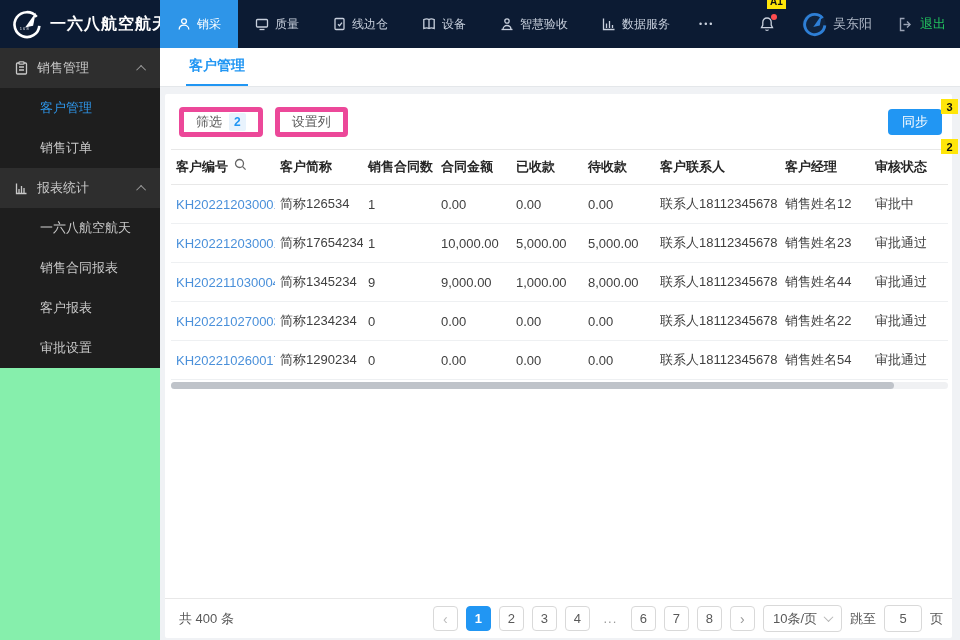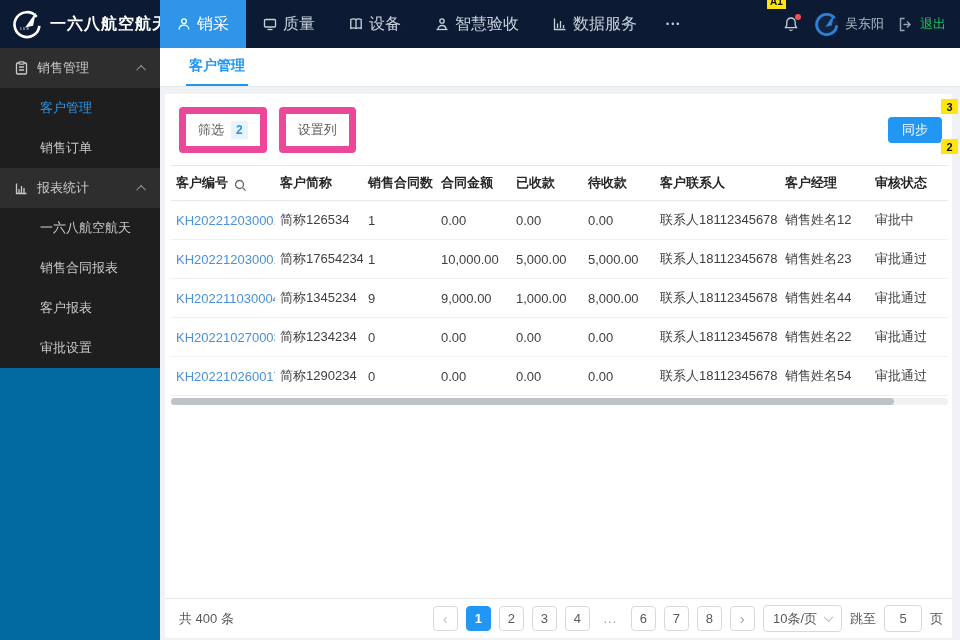--- a/index.html
+++ b/index.html
@@ -5,60 +5,60 @@
   * { box-sizing: border-box; margin: 0; padding: 0; }
   html,body { width:960px; height:640px; }
   body { font-family:"Liberation Sans","DejaVu Sans",sans-serif; font-size:13px; }
   .page { position:relative; width:960px; height:640px; background:#f0f2f5; overflow:hidden; display:flex; flex-direction:column; }
 
   
   .topbar { position:relative; height:48px; background:#0c1b33; display:flex; align-items:stretch; flex-shrink:0; color:#c8d0dd; }
   .brand { width:160px; display:flex; align-items:center; gap:8px; padding-left:10px; flex-shrink:0; }
   .brand-title { color:#fff; font-size:16px; font-weight:700; letter-spacing:1px; white-space:nowrap; }
   .topnav { display:flex; align-items:stretch; }
-  .nav-item { display:flex; align-items:center; gap:6px; padding:0 17px; font-size:16px; color:#c8d0dd; cursor:pointer; white-space:nowrap; }
+  .nav-item { display:flex; align-items:center; gap:6px; padding:0 17px; font-size:12px; color:#c8d0dd; cursor:pointer; white-space:nowrap; }
   .nav-item.active { background:#2e95e8; color:#fff; }
   .nav-item svg { flex-shrink:0; }
   .nav-more { padding:0 12px; display:flex; align-items:center; font-size:9px; letter-spacing:2px; color:#c8d0dd; cursor:pointer; }
-  .nav-right { margin-left:auto; display:flex; align-items:center; gap:14px; padding-right:14px; }
+  .nav-right { margin-left:auto; display:flex; align-items:center; gap:26px; padding-right:14px; }
   .bell-wrap { position:relative; display:flex; cursor:pointer; }
   .bell-dot { position:absolute; right:-2px; top:-2px; width:6px; height:6px; border-radius:50%; background:#ff4d4f; }
   .ai-marker { position:absolute; left:767px; top:-6px; height:15px; padding:2px 3px 0; background:#ffe60a; color:#111; font-size:10px; font-weight:700; line-height:12px; }
   .user-wrap { display:flex; align-items:center; gap:6px; cursor:pointer; }
   .user-name { color:#aeb7c6; }
   .logout-wrap { display:flex; align-items:center; gap:6px; cursor:pointer; color:#22c55e; }
 
   
   .body { flex:1; display:flex; min-height:0; }
-  .sidebar { width:160px; background:#0369a1; flex-shrink:0; color:#c9c9c9; }
+  .sidebar { width:160px; background:#86efac; flex-shrink:0; color:#c9c9c9; }
   .side-group { height:40px; background:#2e2e2e; display:flex; align-items:center; gap:9px; padding:0 14px 0 15px; cursor:pointer; }
   .side-item { height:40px; display:flex; align-items:center; padding-left:40px; background:#1e1e1e; cursor:pointer; }
   .side-item.active { color:#2e95e8; }
   .chev-up { margin-left:auto; width:7px; height:7px; border-left:1.5px solid #9a9a9a; border-top:1.5px solid #9a9a9a; transform:rotate(45deg) translateY(2px); }
 
   .main { flex:1; display:flex; flex-direction:column; min-width:0; }
   .tabbar { height:39px; background:#fff; border-bottom:1px solid #e4e7ea; display:flex; align-items:flex-end; padding-left:26px; flex-shrink:0; }
   .tab { color:#2196f3; font-size:14px; font-weight:600; padding:0 3px 9px; border-bottom:2px solid #2196f3; cursor:pointer; }
   .content-wrap { flex:1; padding:7px 8px 2px 5px; min-height:0; }
   .card { position:relative; background:#fff; height:100%; display:flex; flex-direction:column; border-radius:2px; }
 
   
   .toolbar { display:flex; align-items:center; padding:13px 10px 12px 14px; flex-shrink:0; }
-  .btn { height:24px; padding:16px 12px; border:7px solid #ec4899; border-radius:4px; background:#fff; color:#595959; font-size:13px; display:inline-flex; align-items:center; gap:7px; cursor:pointer; }
+  .btn { height:24px; padding:10px 12px; border:5px solid #ec4899; border-radius:4px; background:#fff; color:#595959; font-size:13px; display:inline-flex; align-items:center; gap:7px; cursor:pointer; }
   .btn + .btn { margin-left:12px; }
   .count-badge { background:#e8f3fd; color:#2196f3; font-size:12px; padding:0 5px; height:18px; line-height:18px; border-radius:2px; font-weight:600; }
   .btn-sync { margin-left:auto; height:26px; padding:0 14px; background:#2196f3; border:none; border-radius:4px; color:#fff; font-size:13px; cursor:pointer; }
   .marker { position:absolute; right:-6px; width:17px; height:15px; background:#ffe60a; color:#111; font-size:11px; font-weight:700; display:flex; align-items:center; justify-content:center; }
   .marker-top { top:5px; }
   .marker-bottom { top:45px; }
 
   
   table { border-collapse:collapse; table-layout:fixed; margin:0 4px 0 6px; width:777px; flex-shrink:0; }
   th { text-align:left; font-size:13px; font-weight:700; color:#262626; padding:8px 4px 8px 5px; border-top:1px solid #e8e8e8; border-bottom:1px solid #e8e8e8; white-space:nowrap; overflow:hidden; }
-  th .th-inner { display:flex; align-items:flex-end; gap:6px; }
+  th .th-inner { display:flex; align-items:flex-start; gap:6px; }
   td { font-size:13px; color:#404040; padding:10px 4px 10px 5px; border-bottom:1px solid #eef0f2; white-space:nowrap; overflow:hidden; }
   td.link { color:#4a90da; cursor:pointer; }
   .hscroll { margin:2px 4px 0 6px; height:7px; background:#f0f1f3; border-radius:4px; flex-shrink:0; }
   .hscroll-thumb { width:93%; height:7px; background:#bfc3c9; border-radius:4px; cursor:grab; }
 
   
   .card-footer { margin-top:auto; border-top:1px solid #e8e8e8; height:40px; display:flex; align-items:center; padding:0 9px 0 14px; flex-shrink:0; color:#595959; }
   .pager { margin-left:auto; display:flex; align-items:center; gap:8px; }
   .pg-btn { min-width:25px; height:25px; border:1px solid #d9d9d9; border-radius:4px; background:#fff; color:#595959; font-size:13px; display:flex; align-items:center; justify-content:center; cursor:pointer; }
   .pg-btn.active { background:#2196f3; border-color:#2196f3; color:#fff; font-weight:600; }
@@ -97,20 +97,29 @@
         <span>销采</span>
       </div>
       <div class="nav-item">
         <span style="display:flex;">
           <svg width="14" height="14" viewBox="0 0 14 14" fill="none" stroke="currentColor" stroke-width="1.3">
               <rect x="1.5" y="2.5" width="11" height="7.5" rx="1"></rect>
               <path d="M4.5 12.5h5"></path>
             </svg>
         </span>
         <span>质量</span>
+      </div>
+      <div class="nav-item">
+        <span style="display:flex;">
+          <svg width="13" height="14" viewBox="0 0 13 14" fill="none" stroke="currentColor" stroke-width="1.3">
+              <rect x="2" y="1.5" width="9" height="11" rx="1"></rect>
+              <path d="M5 7.2l1.5 1.5 2.5-3"></path>
+            </svg>
+        </span>
+        <span>线边仓</span>
       </div>
       <div class="nav-item">
         <span style="display:flex;">
           <svg width="14" height="14" viewBox="0 0 14 14" fill="none" stroke="currentColor" stroke-width="1.3">
               <path d="M7 2.5C5.8 1.8 3.5 1.8 1.8 2.5v9c1.7-.7 4-.7 5.2 0 1.2-.7 3.5-.7 5.2 0v-9C10.5 1.8 8.2 1.8 7 2.5z"></path>
               <path d="M7 2.5v9"></path>
             </svg>
         </span>
         <span>设备</span>
       </div>

